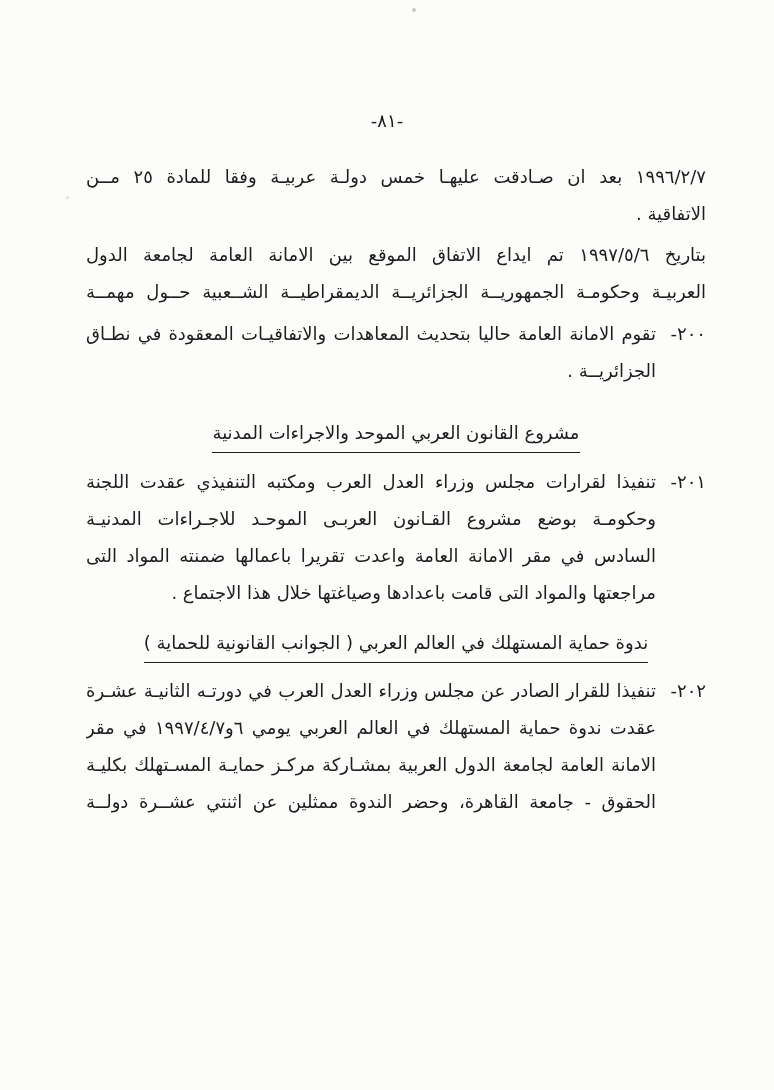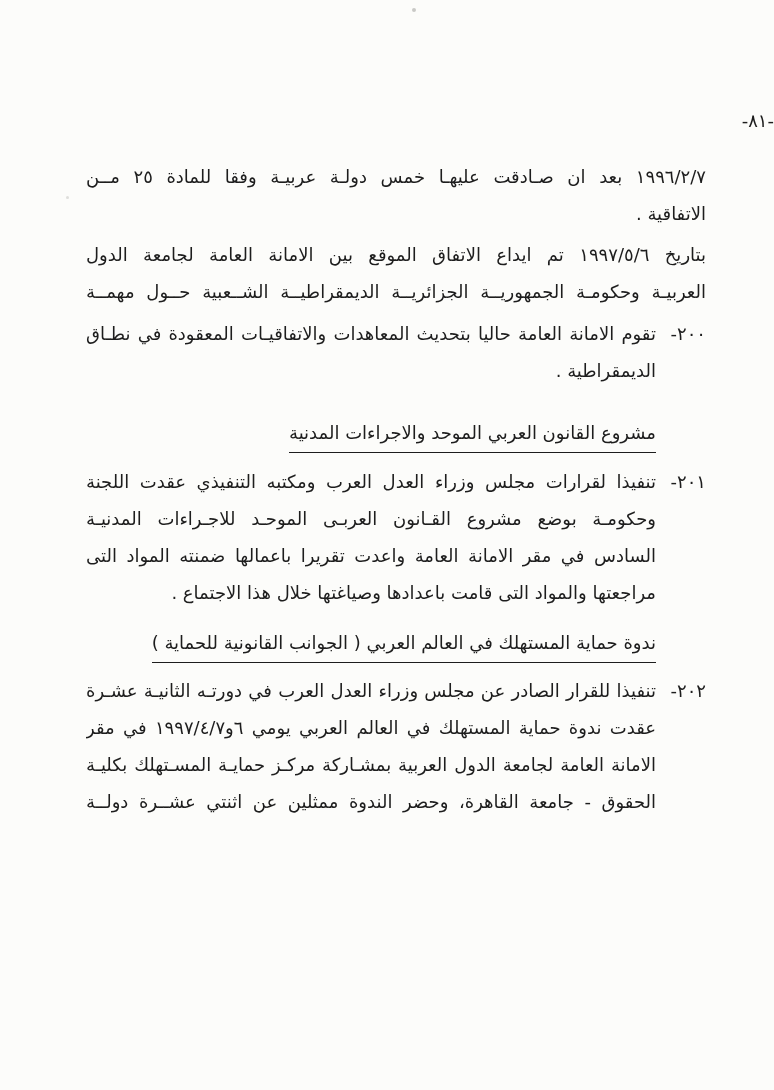--- a/index.html
+++ b/index.html
@@ -15,21 +15,21 @@
     direction:rtl;
     position:relative;
     overflow:hidden;
   }
   .speck{position:absolute;background:#c9c9c6;border-radius:50%;}
   .speck.s1{left:412px;top:8px;width:4px;height:4px;}
   .speck.s2{left:66px;top:196px;width:3px;height:3px;opacity:.6;}
 
   .pageno{
     position:absolute;top:110px;left:0;right:0;
-    text-align:right;
+    text-align:center;
     font-size:18px;letter-spacing:2px;
     color:var(--ink);
   }
 
   .content{
     position:absolute;top:158px;right:68px;left:86px; 
     font-size:18px;
     line-height:37px;
   }
 
@@ -54,21 +54,21 @@
     flex:0 0 50px;
     text-align:right;
     line-height:37px;
   }
   .item .ibody{flex:1 1 auto;min-width:0;}
 
   .item.gap-after-big{margin-bottom:25px;}
   .item.gap-after-mid{margin-bottom:13px;}
 
   .heading-row{
-    text-align:right;
+    text-align:center;
     margin:0 0 10px 0;
     padding-left:0;
     margin-left:50px;  
     margin-right:50px; 
   }
   .heading-row.h2{margin-bottom:9px;margin-right:50px;}
   .heading{
     display:inline-block;
     border-bottom:1px solid var(--ink);
     padding-bottom:6px;
@@ -95,21 +95,21 @@
     <div class="ibody">
       <div class="tline">بتاريخ ١٩٩٧/٥/٦ تم ايداع الاتفاق الموقع بين الامانة  العامة لجامعة الدول</div>
       <div class="tline">العربيـة وحكومـة الجمهوريــة الجزائريــة الديمقراطيــة الشــعبية حــول مهمــة</div>
     </div>
   </div>
 
   <div class="item gap-after-big">
     <div class="num">٢٠٠-</div>
     <div class="ibody">
       <div class="tline">تقوم الامانة العامة  حاليا بتحديث المعاهدات والاتفاقيـات المعقودة في نطـاق</div>
-      <div class="tline end">الديمقراطية .</div>
+      <div class="tline end">الجزائريــة .</div>
     </div>
   </div>
 
   <div class="heading-row">
     <span class="heading">مشروع القانون العربي الموحد والاجراءات المدنية</span>
   </div>
 
   <div class="item gap-after-mid">
     <div class="num">٢٠١-</div>
     <div class="ibody">

